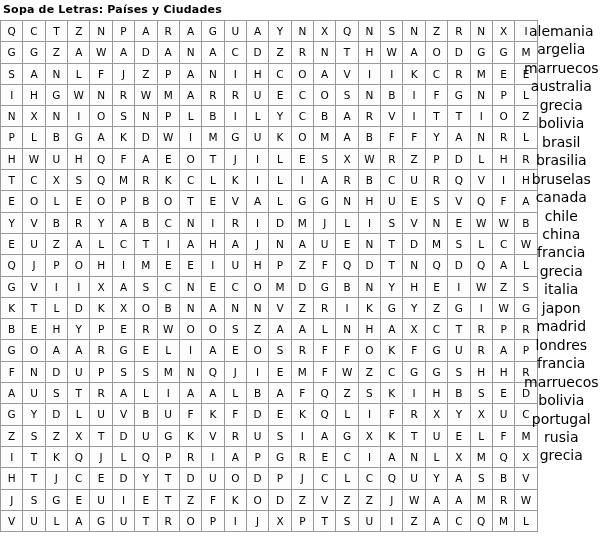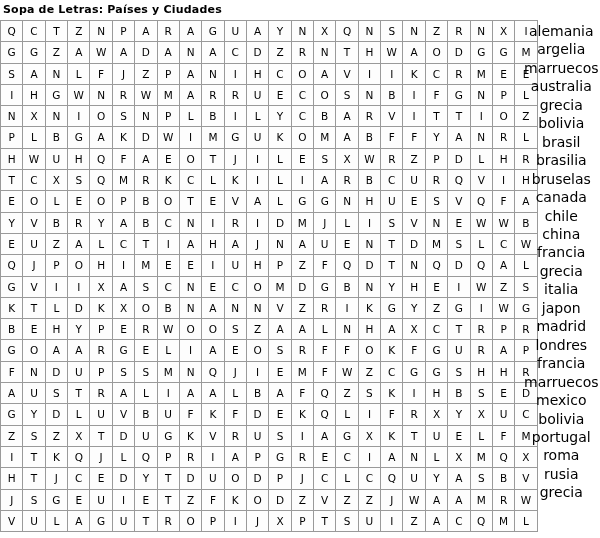--- a/index.html
+++ b/index.html
@@ -735,23 +735,21 @@
         <li>chile</li>
         <li>china</li>
         <li>francia</li>
         <li>grecia</li>
         <li>italia</li>
         <li>japon</li>
         <li>madrid</li>
         <li>londres</li>
         <li>francia</li>
         <li>marruecos</li>
-        <li>mexico</li>
         <li>bolivia</li>
         <li>portugal</li>
-        <li>roma</li>
         <li>rusia</li>
         <li>grecia</li>
       </ul>
 
   </div>
 
 </div>
 
 </body></html>

